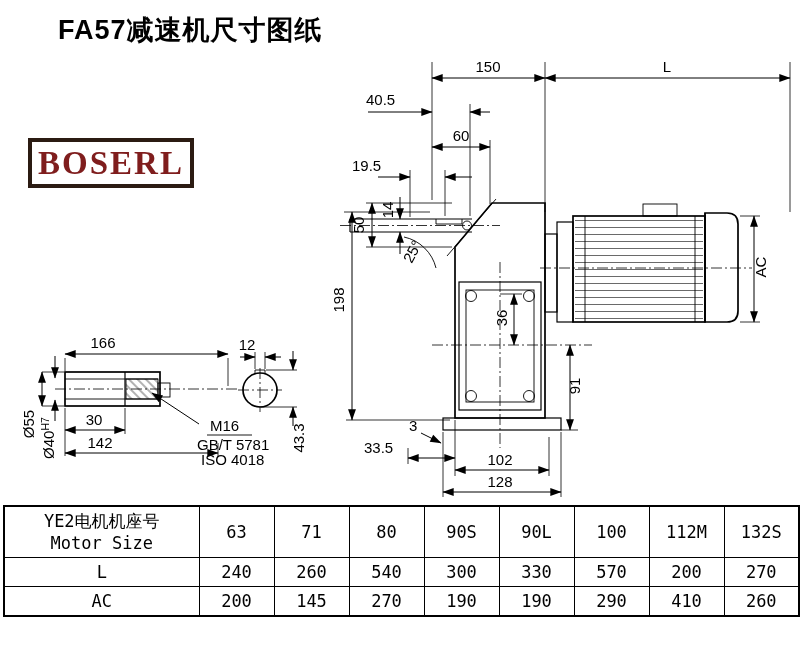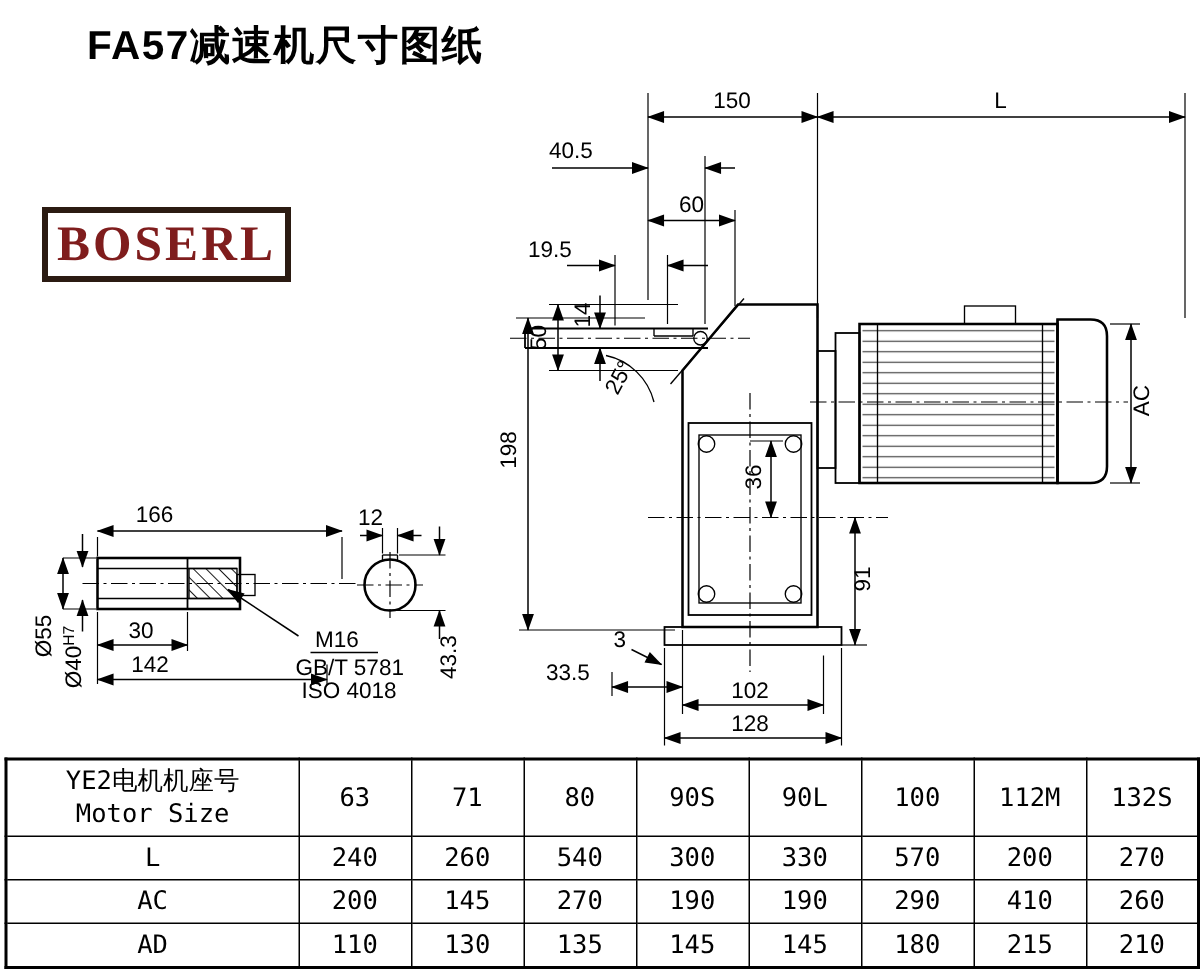--- a/index.html
+++ b/index.html
@@ -248,27 +248,16 @@
         <td>AC</td>
         <td>200</td>
         <td>145</td>
         <td>270</td>
         <td>190</td>
         <td>190</td>
         <td>290</td>
         <td>410</td>
         <td>260</td>
       </tr>
-      <tr>
-        <td>AD</td>
-        <td>110</td>
-        <td>130</td>
-        <td>135</td>
-        <td>145</td>
-        <td>145</td>
-        <td>180</td>
-        <td>215</td>
-        <td>210</td>
-      </tr>
     </tbody>
   </table>
 
 </div>
 
 </body></html>

